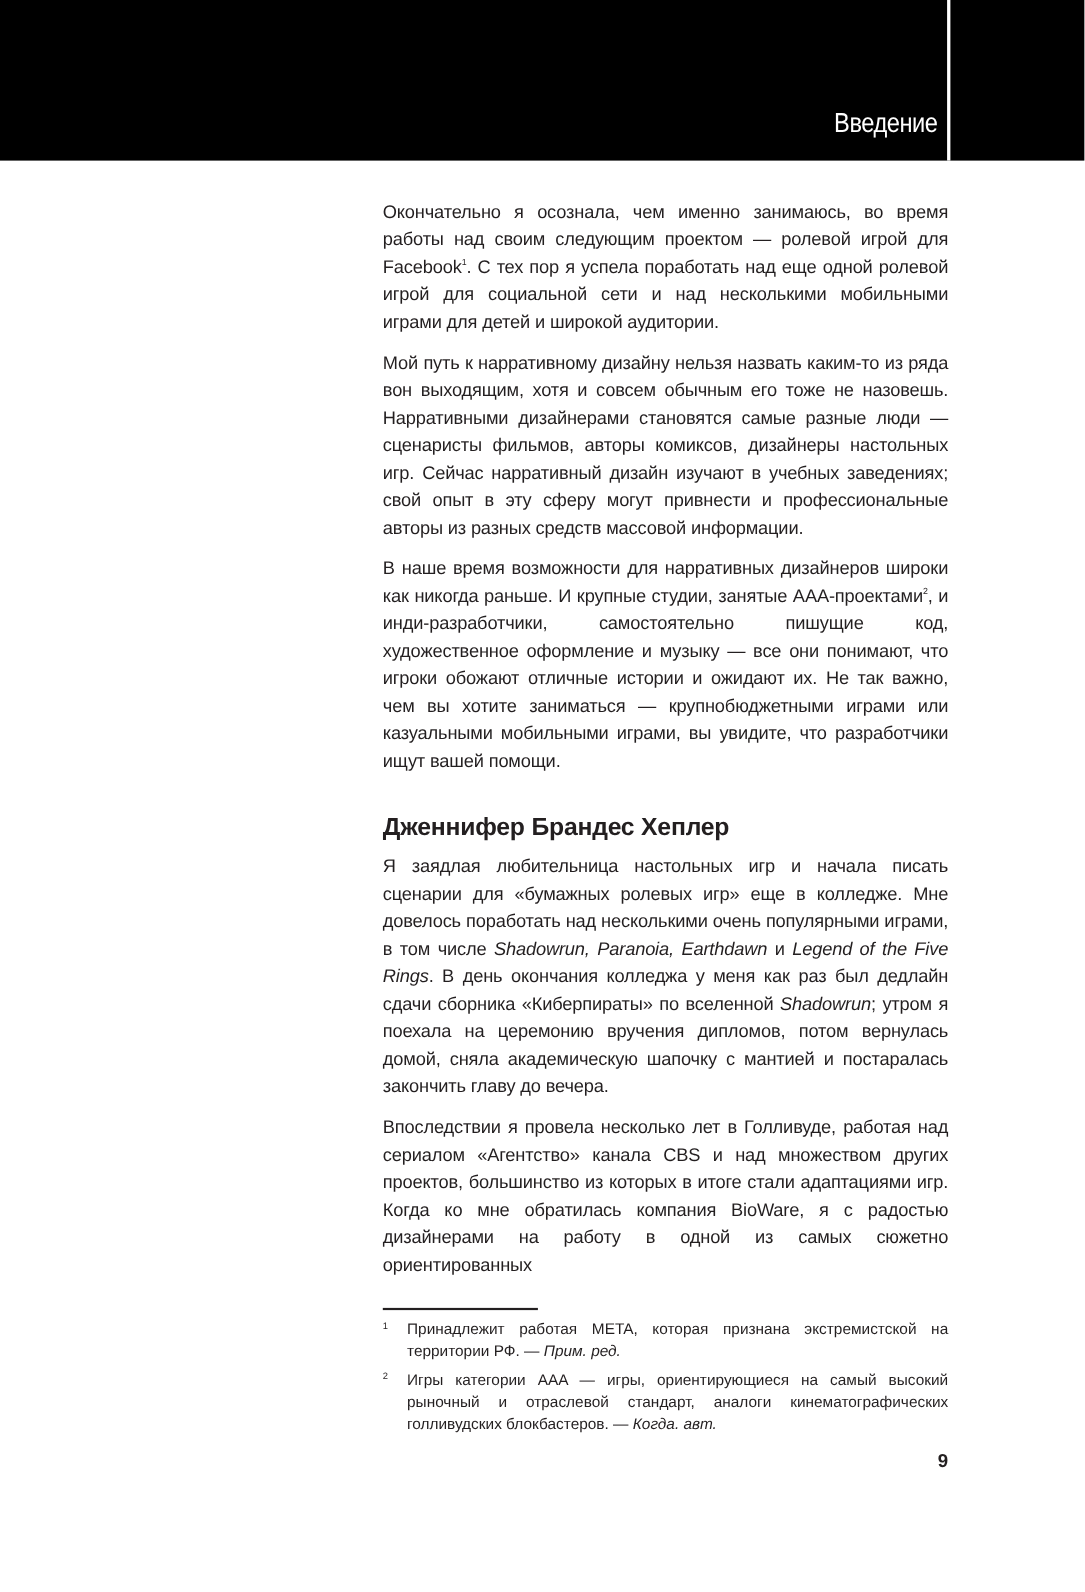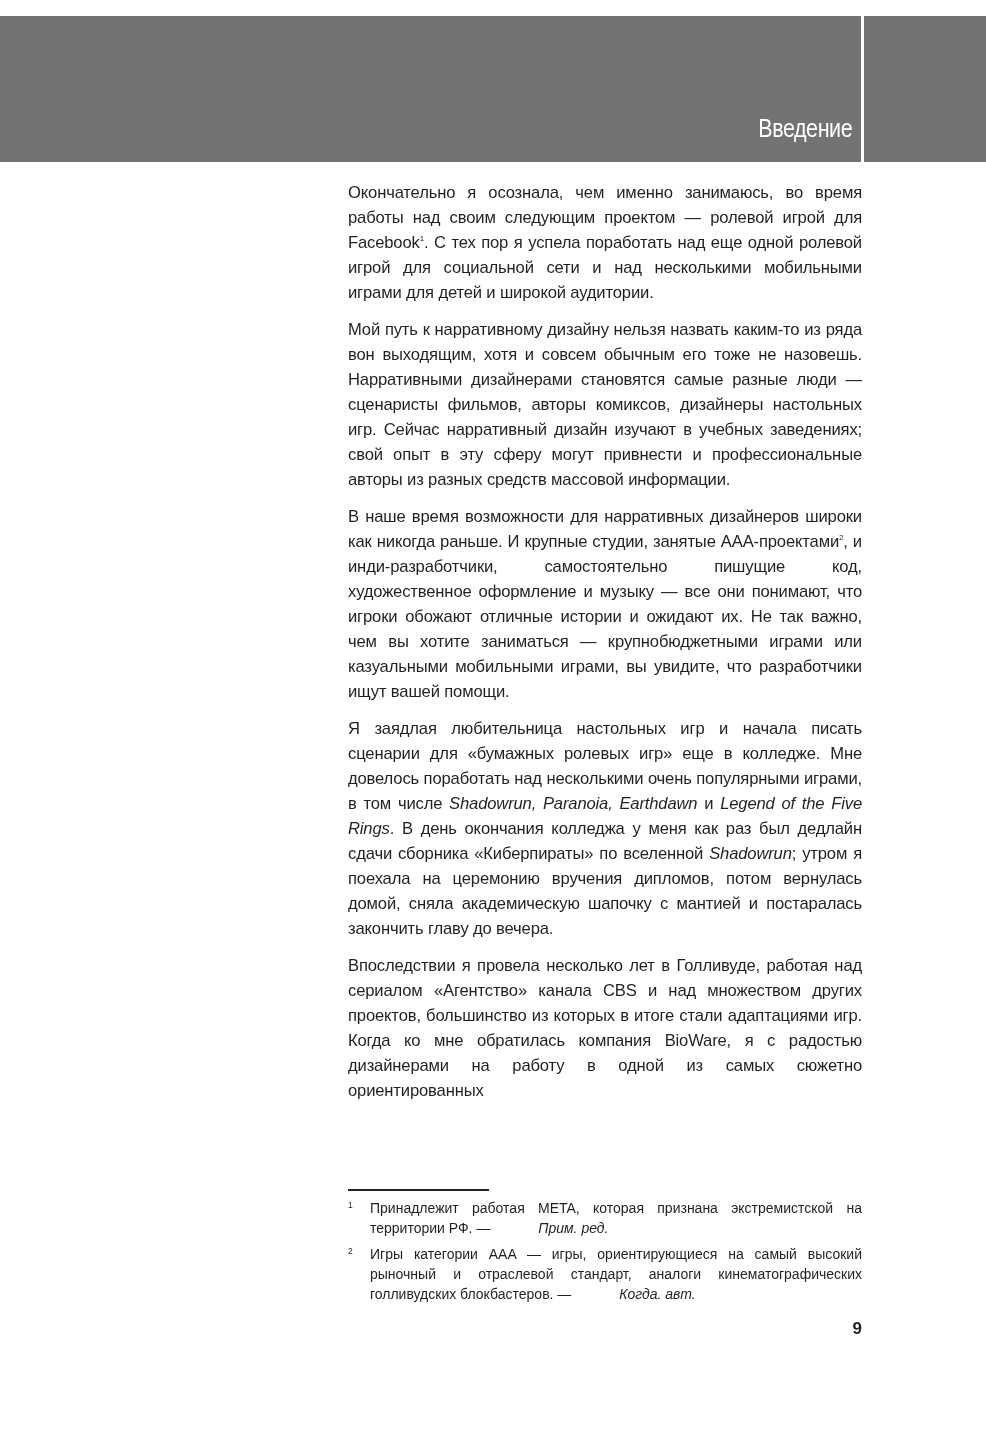--- a/index.html
+++ b/index.html
@@ -7,24 +7,24 @@
       width: 986px;
       height: 1447px;
       background: #ffffff;
       position: relative;
       overflow: hidden;
       font-family: "Liberation Sans", "DejaVu Sans", sans-serif;
       color: #231f20;
     }
     .header-band {
       position: absolute;
-      left: 0; top: 16px;
+      left: 0; top: 0;
       width: 986px;
       height: 146px;
-      background: #737373;
+      background: #000000;
     }
     .header-divider {
       position: absolute;
       left: 861px; top: 0;
       width: 3px;
       height: 146px;
       background: #ffffff;
     }
     .chapter-title {
       position: absolute;
@@ -84,21 +84,21 @@
       line-height: 20px;
       text-align: justify;
       margin-bottom: 6px;
     }
     .footnote .fn-num {
       position: absolute;
       left: 0;
       top: -3px;
       font-size: 8.5px;
     }
-    .footnote i { font-style: italic; margin-left: 44px; }
+    .footnote i { font-style: italic; }
     .page-number {
       position: absolute;
       right: 124px;
       top: 1318px;
       font-size: 17px;
       font-weight: bold;
       line-height: 22px;
     }
   </style>
 </head>
@@ -109,20 +109,21 @@
   <div class="chapter-title">Введение</div>
 </div>
 
 <div class="content">
   <p class="para"><span>Окончательно я осознала, чем именно занимаюсь, во время работы над своим следующим проектом — ролевой игрой для Facebook</span><sup>1</sup><span>. С тех пор я успела поработать над еще одной ролевой игрой для социальной сети и над несколькими мобильными играми для детей и широкой аудитории.</span></p>
 
   <p class="para">Мой путь к нарративному дизайну нельзя назвать каким-то из ряда вон выходящим, хотя и совсем обычным его тоже не назовешь. Нарративными дизайнерами становятся самые разные люди — сценаристы фильмов, авторы комиксов, дизайнеры настольных игр. Сейчас нарративный дизайн изучают в учебных заведениях; свой опыт в эту сферу могут привнести и профессиональные авторы из разных средств массовой информации.</p>
 
   <p class="para"><span>В наше время возможности для нарративных дизайнеров широки как никогда раньше. И крупные студии, занятые AAA-проектами</span><sup>2</sup><span>, и инди-разработчики, самостоятельно пишущие код, художественное оформление и музыку — все они понимают, что игроки обожают отличные истории и ожидают их. Не так важно, чем вы хотите заниматься — крупнобюджетными играми или казуальными мобильными играми, вы увидите, что разработчики ищут вашей помощи.</span></p>
 
+  <h2 class="heading">Дженнифер Брандес Хеплер</h2>
 
   <p class="para"><span>Я заядлая любительница настольных игр и начала писать сценарии для «бумажных ролевых игр» еще в колледже. Мне довелось поработать над несколькими очень популярными играми, в том числе </span><i>Shadowrun, Paranoia, Earthdawn</i><span> и </span><i>Legend of the Five Rings</i><span>. В день окончания колледжа у меня как раз был дедлайн сдачи сборника «Киберпираты» по вселенной </span><i>Shadowrun</i><span>; утром я поехала на церемонию вручения дипломов, потом вернулась домой, сняла академическую шапочку с мантией и постаралась закончить главу до вечера.</span></p>
 
   <p class="para">Впоследствии я провела несколько лет в Голливуде, работая над сериалом «Агентство» канала CBS и над множеством других проектов, большинство из которых в итоге стали адаптациями игр. Когда ко мне обратилась компания BioWare, я с радостью дизайнерами на работу в одной из самых сюжетно ориентированных</p>
 </div>
 
 <div class="footnote-rule"></div>
 
 <div class="footnotes">
   <div class="footnote">

